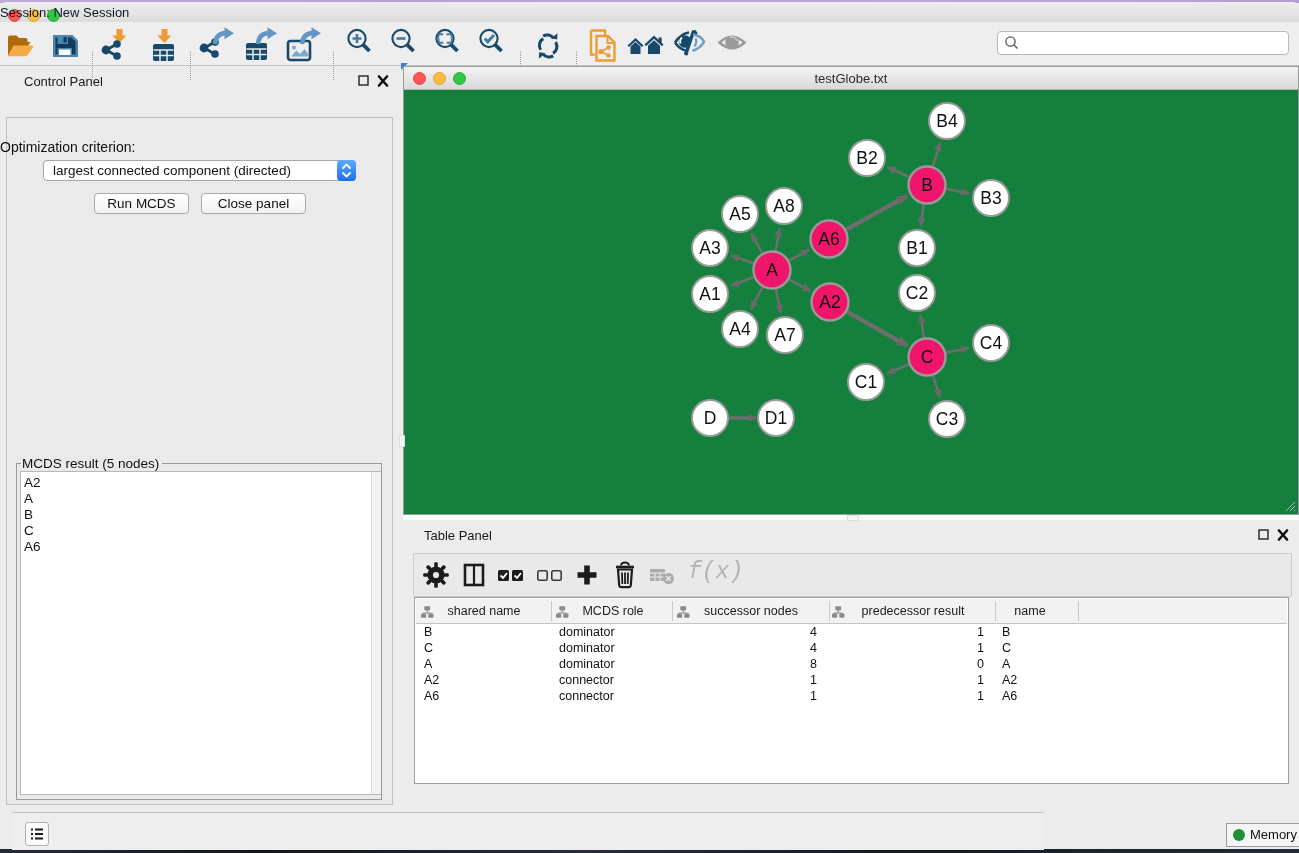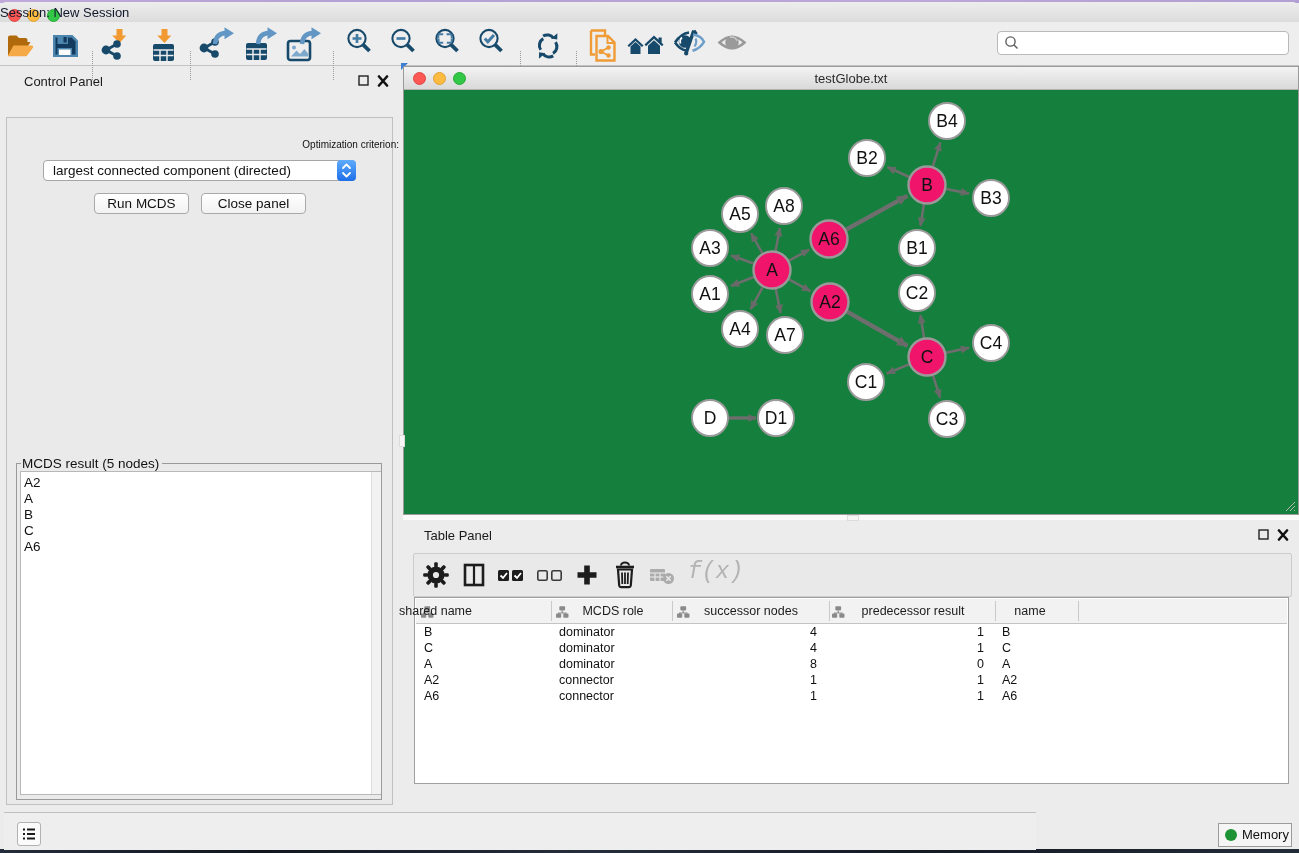--- a/index.html
+++ b/index.html
@@ -183,21 +183,21 @@
 
   <div class="abs" id="cpanel" style="left:0;top:63px;width:399px;height:750px">
     <div class="abs" style="left:24px;top:9px;font-size:13px;color:#1a1a1a">Control Panel</div>
     <svg class="abs" style="left:358px;top:10px" width="32" height="12">
       <rect x="1" y="1" width="9" height="9" fill="none" stroke="#222" stroke-width="1.4"></rect>
       <path d="M21,1.5 L29,10.5 M29,1.5 L21,10.5" stroke="#111" stroke-width="2.6" stroke-linecap="round"></path>
     </svg>
 
     <div class="abs" style="left:6px;top:52px;width:385px;height:686px;background:#eaeaea;border:1px solid #c0c0c0"></div>
 
-    <div class="abs" style="left:0;top:74px;width:399px;text-align:right;font-size:10px;color:#111">Optimization criterion:</div>
+    <div class="abs" style="left:0;top:74px;width:399px;text-align:left;font-size:14px;color:#111">Optimization criterion:</div>
 
     <div class="abs" style="left:43px;top:95px;width:313px;height:21px;background:#fff;border:1px solid #a6a6a6;border-radius:4px;box-sizing:border-box">
       <div class="abs" style="left:9px;top:2px;font-size:13.5px;color:#111">largest connected component (directed)</div>
       <div class="abs" style="right:-1px;top:-1px;width:19px;height:21px;border-radius:4px;background:linear-gradient(#5fabfd,#1d6fe8)">
         <svg width="19" height="21">
             <path d="M6,8 L9.5,4.5 L13,8" fill="none" stroke="#fff" stroke-width="1.8" stroke-linejoin="round" stroke-linecap="round"></path>
             <path d="M6,13 L9.5,16.5 L13,13" fill="none" stroke="#fff" stroke-width="1.8" stroke-linejoin="round" stroke-linecap="round"></path>
           </svg>
       </div>
     </div>
@@ -405,21 +405,21 @@
             </g>
           </svg>
           <svg class="abs" style="left:416px;top:7px" width="13" height="12" viewBox="0 0 12.5 11">
             <g fill="#8a8a8a">
               <rect x="3.2" y="0" width="5.6" height="4" rx="0.8"></rect>
               <rect x="0" y="7" width="5" height="4" rx="0.8"></rect>
               <rect x="7" y="7" width="5" height="4" rx="0.8"></rect>
               <path d="M6,4 v2 M2.5,9 v-2.5 h7 V9" stroke="#8a8a8a" fill="none" stroke-width="1.1"></path>
             </g>
           </svg>
-          <div class="abs" style="left:-17px;top:5px;width:170px;font-size:12.5px;color:#1c1c1c">shared name</div>
+          <div class="abs" style="left:-17px;top:5px;width:170px;text-align:center;font-size:12.5px;color:#1c1c1c">shared name</div>
           <div class="abs" style="left:112px;top:5px;width:170px;text-align:center;font-size:12.5px;color:#1c1c1c">MCDS role</div>
           <div class="abs" style="left:250px;top:5px;width:170px;text-align:center;font-size:12.5px;color:#1c1c1c">successor nodes</div>
           <div class="abs" style="left:412px;top:5px;width:170px;text-align:center;font-size:12.5px;color:#1c1c1c">predecessor result</div>
           <div class="abs" style="left:529px;top:5px;width:170px;text-align:center;font-size:12.5px;color:#1c1c1c">name</div>
         </div>
       <div class="abs" style="left:9px;top:27px;font-size:12.5px;color:#111">B</div>
         <div class="abs" style="left:144px;top:27px;font-size:12.5px;color:#111">dominator</div>
         <div class="abs" style="left:302px;top:27px;width:100px;text-align:right;font-size:12.5px;color:#111">4</div>
         <div class="abs" style="left:469px;top:27px;width:100px;text-align:right;font-size:12.5px;color:#111">1</div>
         <div class="abs" style="left:587px;top:27px;font-size:12.5px;color:#111">B</div>
@@ -440,21 +440,21 @@
         <div class="abs" style="left:587px;top:75px;font-size:12.5px;color:#111">A2</div>
         <div class="abs" style="left:9px;top:91px;font-size:12.5px;color:#111">A6</div>
         <div class="abs" style="left:144px;top:91px;font-size:12.5px;color:#111">connector</div>
         <div class="abs" style="left:302px;top:91px;width:100px;text-align:right;font-size:12.5px;color:#111">1</div>
         <div class="abs" style="left:469px;top:91px;width:100px;text-align:right;font-size:12.5px;color:#111">1</div>
         <div class="abs" style="left:587px;top:91px;font-size:12.5px;color:#111">A6</div>
     </div>
 
   </div>
 
-  <div class="abs" style="left:4px;top:810px;width:1032px;height:37px;background:#eeeeee;border-top:1px solid #bfbfbf">
+  <div class="abs" style="left:12px;top:810px;width:1032px;height:37px;background:#eeeeee;border-top:1px solid #bfbfbf">
     <div class="abs" style="left:13px;top:9px;width:24px;height:24px;background:#fbfbfb;border:1px solid #b2b2b2;border-radius:3px;box-sizing:border-box">
       <svg width="22" height="22" style="position:absolute;left:0;top:0">
           <g stroke="#1a1a1a" stroke-width="2">
             <line x1="5" y1="6.5" x2="7" y2="6.5"></line>
             <line x1="9" y1="6.5" x2="17" y2="6.5"></line>
             <line x1="5" y1="11" x2="7" y2="11"></line>
             <line x1="9" y1="11" x2="17" y2="11"></line>
             <line x1="5" y1="15.5" x2="7" y2="15.5"></line>
             <line x1="9" y1="15.5" x2="17" y2="15.5"></line>
           </g>

